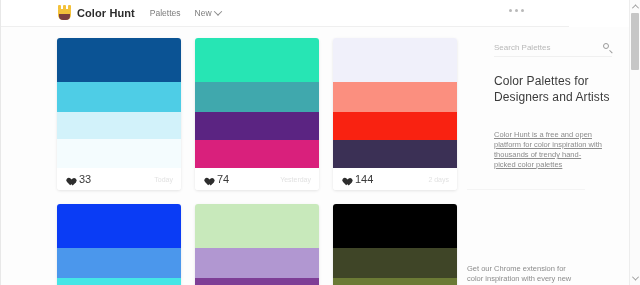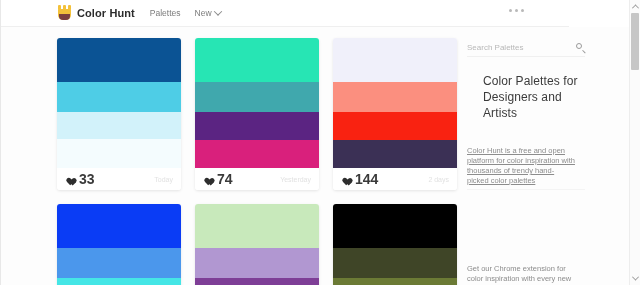--- a/index.html
+++ b/index.html
@@ -224,35 +224,35 @@
     position: absolute;
     top: 0;
     width: 4.6px;
     height: 7.2px;
     background: #2e2e2e;
     border-radius: 3px 3px 0 0;
   }
   .heart:before { left: 4.3px; transform: rotate(45deg); transform-origin: 0 100%; }
   .heart:after  { left: 4.3px; transform: rotate(-45deg); transform-origin: 100% 100%; }
   .like-count {
-    font-size: 14px;
+    font-size: 11px;
     color: #3a3a3a;
-    font-weight: bold;
+    font-weight: normal;
     text-align: center;
   }
   .time {
     margin-left: auto;
     font-size: 7px;
     color: #e2e2e2;
   }
 
   
   .aside {
     position: absolute;
-    left: 466px;
+    left: 493px;
     top: 11px;
     width: 118px;
   }
   .search-box {
     display: flex;
     align-items: center;
     height: 18px;
     border-bottom: 1px solid #f0f0f0;
     cursor: text;
   }
@@ -288,21 +288,20 @@
     width: 3.5px; height: 1px;
     background: #9b9b9b;
     transform: rotate(45deg);
   }
   .aside-title {
     margin-top: 16px;
     font-size: 12px;
     line-height: 16px;
     color: #3b3b3b;
     letter-spacing: 0.1px;
-    margin-left: 16px;
   }
   .aside-desc {
     margin-top: 25px;
     font-size: 7.5px;
     line-height: 10px;
     color: #8c8c8c;
     width: 108px;
     text-decoration: underline;
   }
   .promo {

